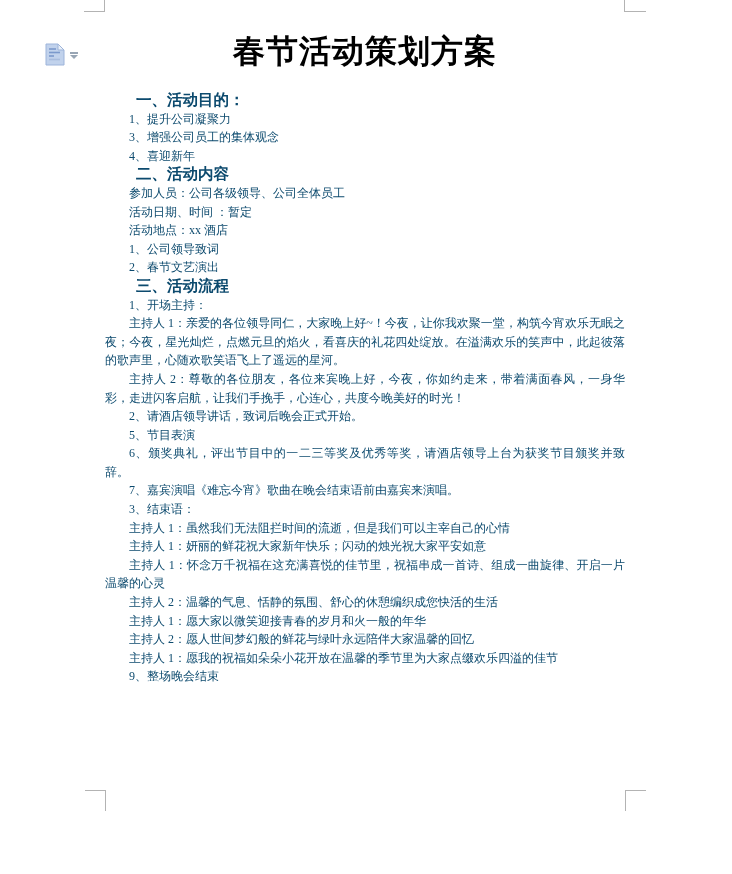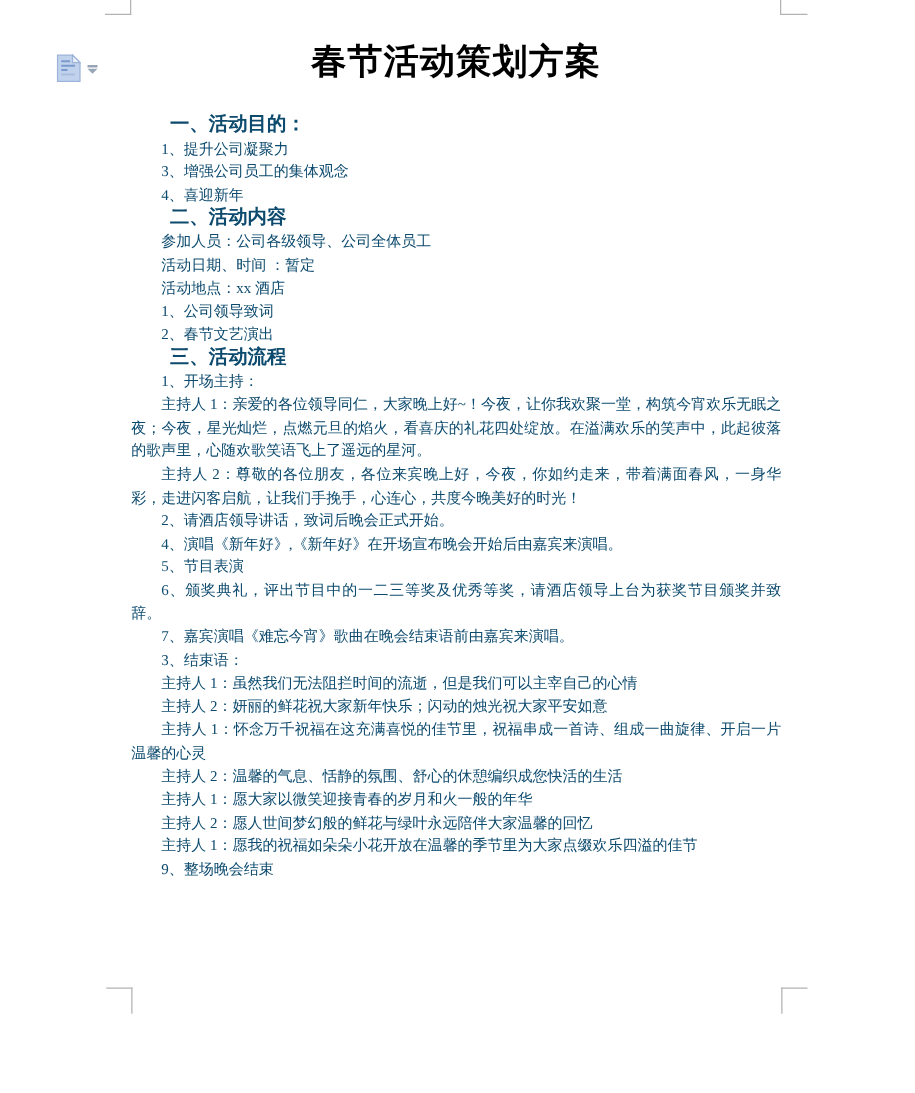--- a/index.html
+++ b/index.html
@@ -51,21 +51,21 @@
     border-left: 4px solid transparent;
     border-right: 4px solid transparent;
     border-top: 4px solid #98a5b4;
   }
   
   .doc-title {
     position: absolute;
     left: 105px; top: 30px;
     width: 520px;
     text-align: center;
-    font-size: 28px;
+    font-size: 32px;
     font-weight: bold;
     color: #000000;
     letter-spacing: 1px;
     font-family: "Liberation Serif", "DejaVu Serif", serif;
   }
   .doc-body {
     position: absolute;
     left: 105px; top: 91px;
     width: 520px;
     color: #0c4a6e;
@@ -121,27 +121,26 @@
       <p class="">参加人员：公司各级领导、公司全体员工</p>
       <p class="">活动日期、时间 ：暂定</p>
       <p class="">活动地点：xx 酒店</p>
       <p class="">1、公司领导致词</p>
       <p class="">2、春节文艺演出</p>
       <p class="heading">三、活动流程</p>
       <p class="">1、开场主持：</p>
       <p class="">主持人 1：亲爱的各位领导同仁，大家晚上好~！今夜，让你我欢聚一堂，构筑今宵欢乐无眠之夜；今夜，星光灿烂，点燃元旦的焰火，看喜庆的礼花四处绽放。在溢满欢乐的笑声中，此起彼落的歌声里，心随欢歌笑语飞上了遥远的星河。</p>
       <p class="">主持人 2：尊敬的各位朋友，各位来宾晚上好，今夜，你如约走来，带着满面春风，一身华彩，走进闪客启航，让我们手挽手，心连心，共度今晚美好的时光！</p>
       <p class="">2、请酒店领导讲话，致词后晚会正式开始。</p>
-      <p class="">4、演唱《新年好》,《新年好》在开场宣布晚会开始后由嘉宾来演唱。</p>
       <p class="">5、节目表演</p>
       <p class="">6、颁奖典礼，评出节目中的一二三等奖及优秀等奖，请酒店领导上台为获奖节目颁奖并致辞。</p>
       <p class="">7、嘉宾演唱《难忘今宵》歌曲在晚会结束语前由嘉宾来演唱。</p>
       <p class="">3、结束语：</p>
       <p class="">主持人 1：虽然我们无法阻拦时间的流逝，但是我们可以主宰自己的心情</p>
-      <p class="">主持人 2：妍丽的鲜花祝大家新年快乐；闪动的烛光祝大家平安如意</p>
+      <p class="">主持人 1：妍丽的鲜花祝大家新年快乐；闪动的烛光祝大家平安如意</p>
       <p class="">主持人 1：怀念万千祝福在这充满喜悦的佳节里，祝福串成一首诗、组成一曲旋律、开启一片温馨的心灵</p>
       <p class="">主持人 2：温馨的气息、恬静的氛围、舒心的休憩编织成您快活的生活</p>
       <p class="">主持人 1：愿大家以微笑迎接青春的岁月和火一般的年华</p>
       <p class="">主持人 2：愿人世间梦幻般的鲜花与绿叶永远陪伴大家温馨的回忆</p>
       <p class="">主持人 1：愿我的祝福如朵朵小花开放在温馨的季节里为大家点缀欢乐四溢的佳节</p>
       <p class="">9、整场晚会结束</p>
     </div>
 
 </div>
 

